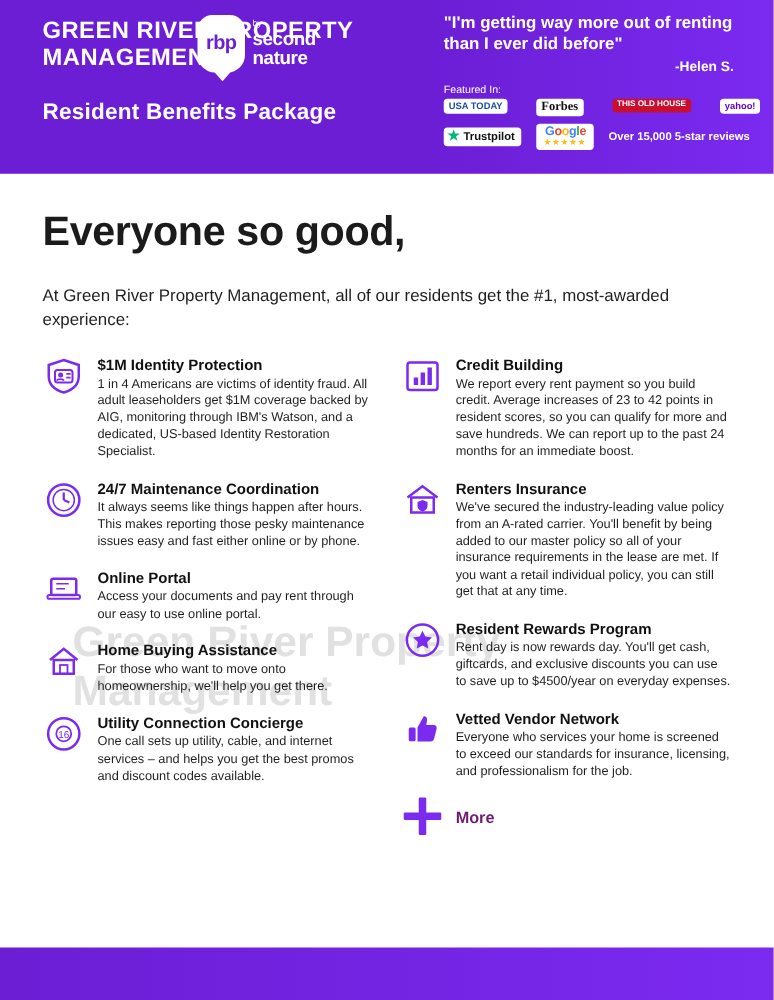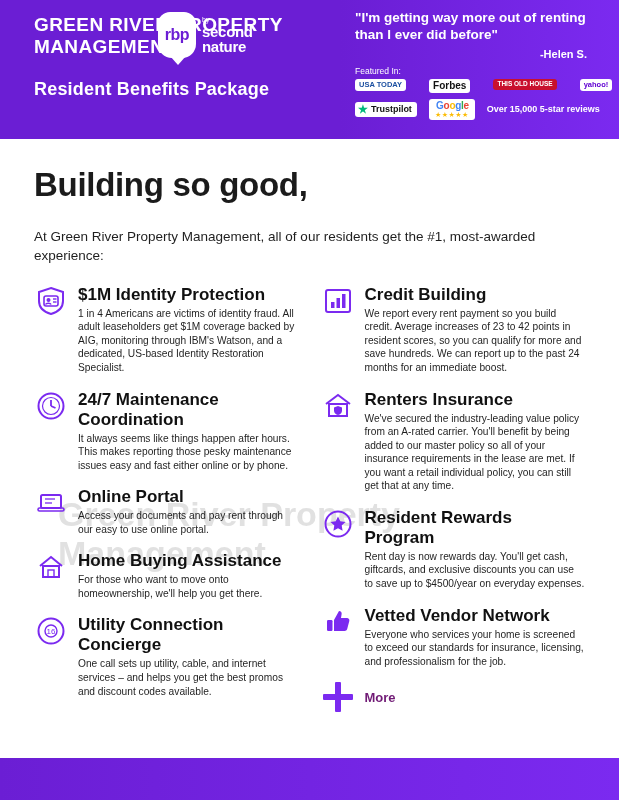--- a/index.html
+++ b/index.html
@@ -132,21 +132,21 @@
     border-radius: 3px;
     padding: 2px 4px;
     font-size: 7.5px;
     font-weight: bold;
     color: #1a1a1a;
     line-height: 1.05;
     text-align: center;
     white-space: nowrap;
   }
   .press-usatoday { color: #1b4fa0; }
-  .press-forbes { color: #111; font-family: Liberation Sans, sans-serif; font-size: 10px; }
+  .press-forbes { color: #111; font-family: Liberation Serif, serif; font-size: 10px; }
   .press-house { background: #c8102e; color: #fff; font-size: 6.5px; }
   .press-yahoo { color: #6001d2; }
   .press-inc { color: #111; font-family: "Liberation Serif", serif; font-size: 10.5px; }
 
   .trust-row {
     display: flex;
     align-items: center;
     gap: 12px;
   }
   .trustpilot {
@@ -224,21 +224,21 @@
   .benefit-icon {
     width: 34px;
     min-width: 34px;
     height: 34px;
     display: flex;
     align-items: center;
     justify-content: center;
   }
   .benefit-body { flex: 1; }
   .benefit-title {
-    font-size: 17px;
+    font-size: 12px;
     font-weight: bold;
     color: #111;
     margin: 1px 0 2px;
   }
   .benefit-text {
     font-size: 10.2px;
     line-height: 1.33;
     color: #1f1f1f;
   }
   .more-row {
@@ -321,21 +321,21 @@
             <span class="g-b">G</span><span class="g-r">o</span><span class="g-y">o</span><span class="g-b">g</span><span class="g-g">l</span><span class="g-r">e</span>
           </div>
           <div class="g-stars">★★★★★</div>
         </div>
         <div class="reviews-text">Over 15,000 5-star reviews</div>
       </div>
     </div>
   </div>
 
   <div class="headline">
-    <div>Building so good,</div>
+    <div>Everyone so good,</div>
   </div>
 
   <div class="subhead">At Green River Property Management, all of our residents get the #1, most-awarded experience:</div>
 
   <div class="watermark">
     <div>Green River Property</div>
     <div>Management</div>
   </div>
 
   <div class="benefits">

